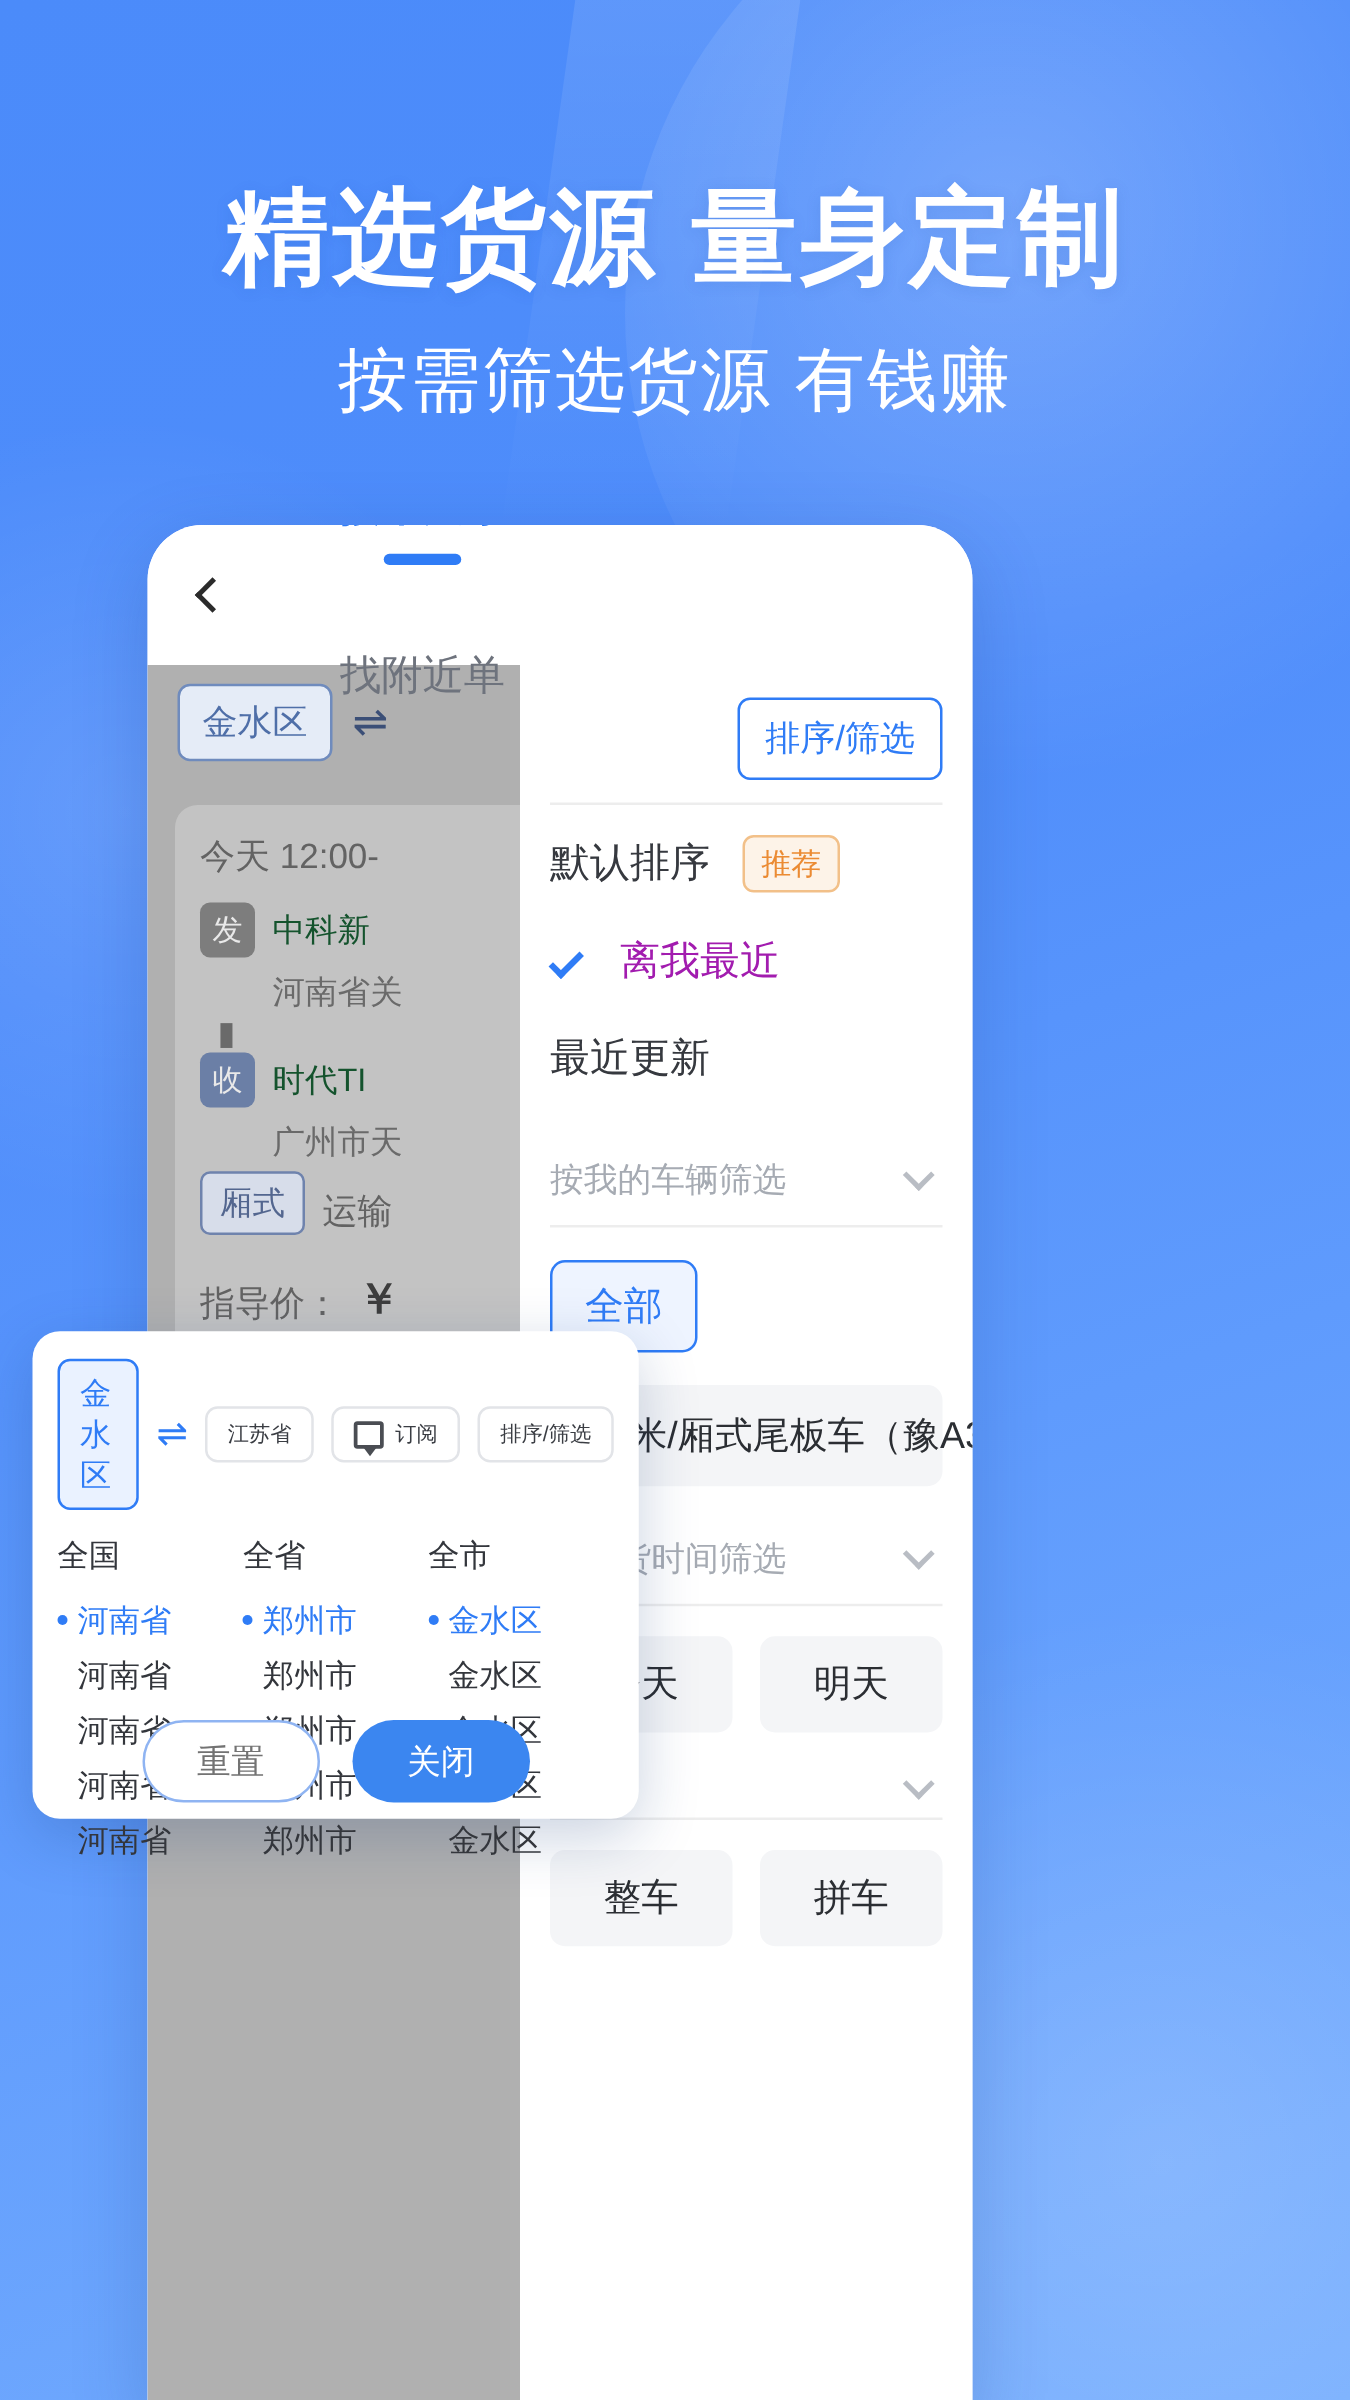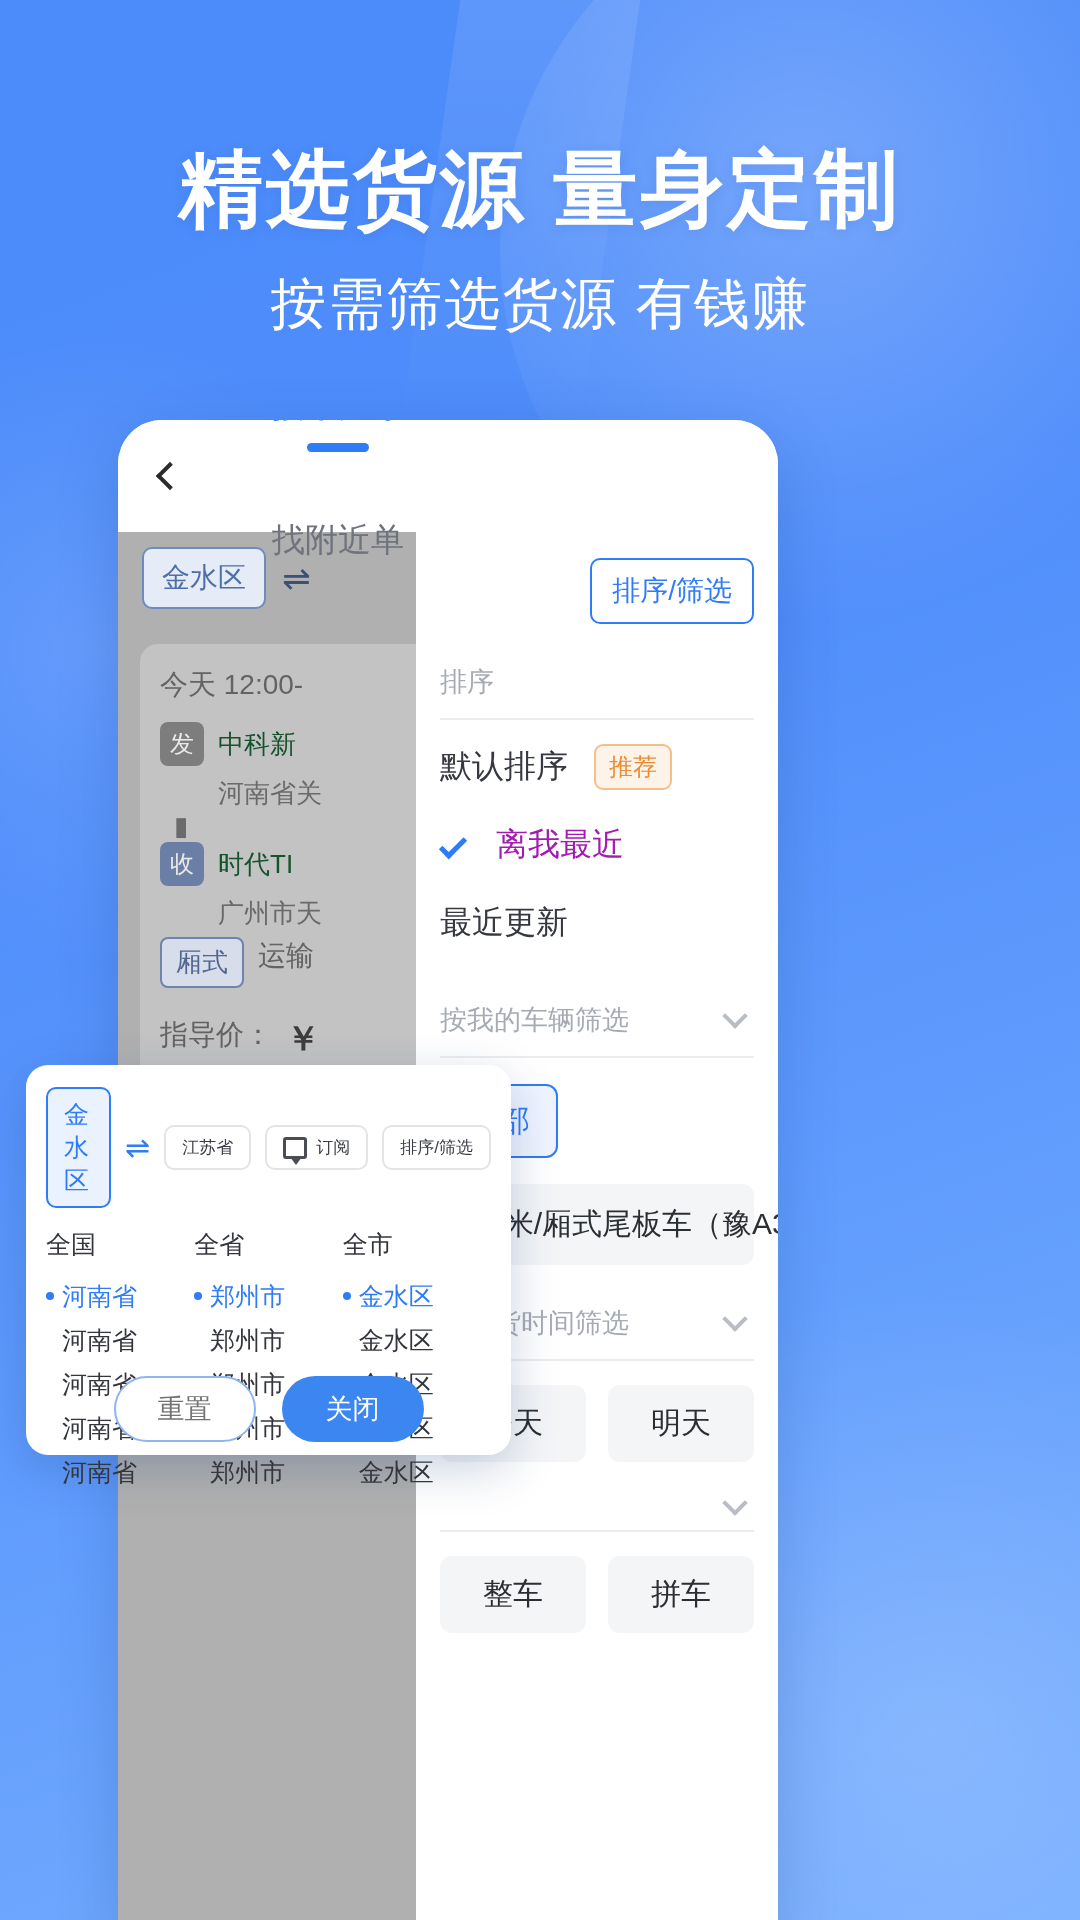--- a/index.html
+++ b/index.html
@@ -96,21 +96,21 @@
   .ob-line { font-size: 28px; margin-bottom: 18px; white-space: nowrap; color: #636363; }
   .ob-row { display: flex; align-items: center; gap: 14px; margin-bottom: 10px; }
   .ob-badge {
     width: 44px; height: 44px; border-radius: 8px; background: #7d7d7d; color: #e9e9e9;
     display: flex; align-items: center; justify-content: center; font-size: 24px;
   }
   .ob-badge.recv { background: #6b7fa6; }
   .ob-strong { font-size: 26px; font-weight: normal; color: #14532d; white-space: nowrap; }
   .ob-sub { font-size: 26px; color: #6a6a6a; padding-left: 58px; white-space: nowrap; }
   .ob-pin { padding-left: 14px; font-size: 26px; color: #6a6a6a; }
-  .ob-tagline { display: flex; align-items: flex-start; gap: 14px; margin-top: 6px; }
+  .ob-tagline { display: flex; align-items: flex-end; gap: 14px; margin-top: 6px; }
   .ob-tag {
     border: 2px solid #6f83ad; color: #53668f; background: #d7ddea;
     border-radius: 8px; padding: 6px 14px; font-size: 26px;
   }
   .ob-price { font-size: 34px; font-weight: bold; color: #3d3d3d; }
 
   
   .sheet {
     position: absolute; right: 0; top: 112px; width: 362px; height: 1400px;
     background: #ffffff; z-index: 4; padding: 0 24px;
@@ -274,21 +274,20 @@
         </div>
         <div class="ob-line" style="margin-top:38px">货主加价：</div>
       </div>
     </div>
 
     <div class="sheet">
       <div class="sheet-topbar">
         <button class="btn-outline-blue">排序/筛选</button>
       </div>
 
-      <div class="sec-label">排序</div>
       <div class="sec-rule"></div>
 
       <div class="sort-list">
         <div class="sort-item">
           <span>默认排序</span>
           <span class="rec-badge">推荐</span>
         </div>
         <div class="sort-item selected">
           <span class="check"></span>
           <span>离我最近</span>

